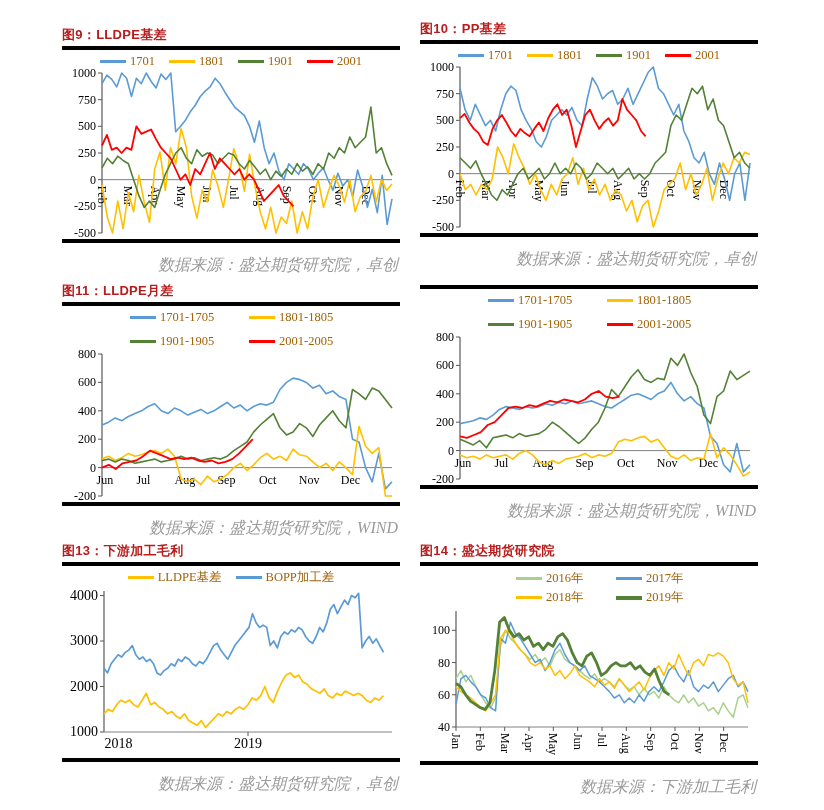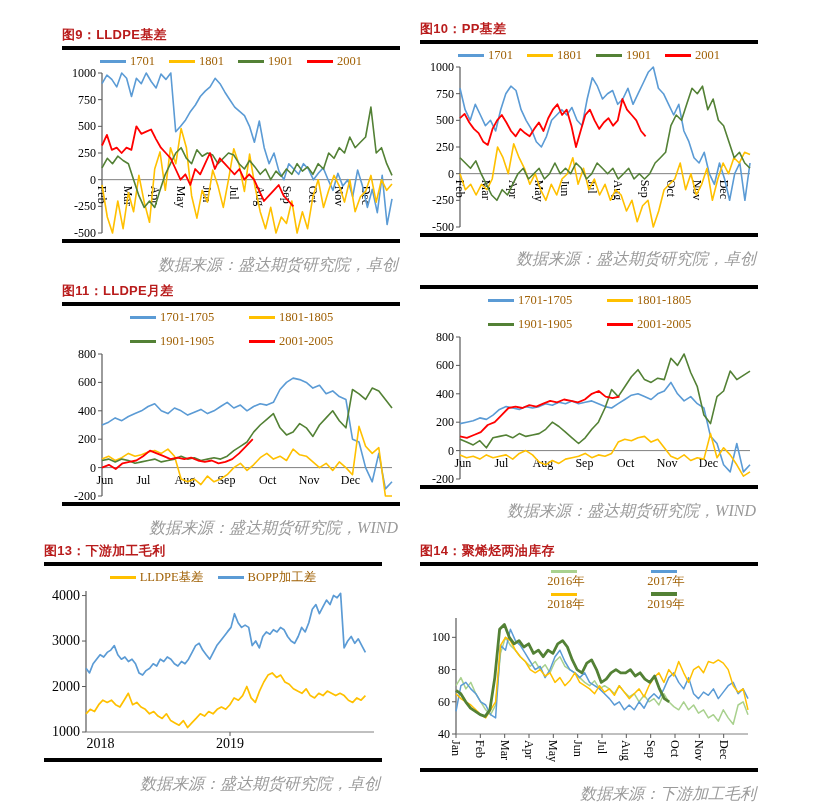--- a/index.html
+++ b/index.html
@@ -17,21 +17,21 @@
   .legend{
     display:flex;flex-wrap:wrap;justify-content:center;align-items:center;
     font-family:"Liberation Serif",serif;font-size:12.5px;color:#a16207;
     margin-top:3px;min-height:16px;
   }
   .leg-item{display:flex;align-items:center;white-space:nowrap;margin:0 7px;}
   .leg-item .swatch{display:inline-block;width:26px;height:3px;margin-right:4px;}
   .legend.grid2{justify-content:flex-start;margin-left:68px;width:240px;gap:7px;}
   .legend.grid2 .leg-item{width:112px;margin:1px 0;}
   .legend.grid2c{justify-content:flex-start;margin-left:96px;width:220px;}
-  .legend.grid2c .leg-item{width:100px;margin:1px 0;flex-direction:column;}
+  .legend.grid2c .leg-item{width:100px;margin:1px 0;}
   svg.chart{display:block;}
   svg.chart text{font-family:"Liberation Serif",serif;font-size:12px;fill:#000;}
   svg.chart text.big{font-size:14px;}
   .caption{
     font-family:"Liberation Serif",serif;font-style:italic;
     font-size:16px;color:#9a9a9a;text-align:right;
     height:15px;line-height:15px;margin-top:14px;padding-right:2px;
   }
 </style>
 </head>
@@ -249,21 +249,21 @@
       <text x="288.53" y="133.6" text-anchor="middle">Dec</text>
       <polyline points="40.0,90.6 46.6,89.2 53.2,87.8 59.8,84.9 66.4,86.4 73.0,82.1 79.5,76.4 86.1,73.6 92.7,75.0 99.3,76.4 105.9,73.6 112.5,75.0 119.1,73.6 125.7,70.7 132.3,72.2 138.9,69.3 145.5,70.7 152.0,67.9 158.6,70.7 165.2,69.3 171.8,67.9 178.4,70.7 185.0,73.6 191.6,75.0 198.2,70.7 204.8,66.5 211.4,62.2 218.0,60.8 224.5,63.6 231.1,66.5 237.7,60.8 244.3,58.0 250.9,49.4 257.5,60.8 264.1,67.9 270.7,63.6 277.3,70.7 283.9,75.0 290.5,103.4 297.0,110.5 303.6,131.8 310.2,138.9 316.8,110.5 323.4,138.9 330.0,131.8" fill="none" stroke="#5B9BD5" stroke-width="1.6" stroke-linejoin="round"></polyline>
       <polyline points="40.0,121.9 46.6,124.7 53.2,123.3 59.8,126.1 66.4,121.9 73.0,124.7 79.5,123.3 86.1,121.9 92.7,126.1 99.3,120.4 105.9,117.6 112.5,121.9 119.1,129.0 125.7,131.8 132.3,127.5 138.9,130.4 145.5,126.1 152.0,124.7 158.6,123.3 165.2,120.4 171.8,124.7 178.4,121.9 185.0,123.3 191.6,120.4 198.2,109.1 204.8,106.2 211.4,107.7 218.0,104.8 224.5,103.4 231.1,109.1 237.7,106.2 244.3,114.8 250.9,123.3 257.5,126.1 264.1,121.9 270.7,127.5 277.3,124.7 283.9,126.1 290.5,100.6 297.0,124.7 303.6,114.8 310.2,121.9 316.8,131.8 323.4,143.2 330.0,138.9" fill="none" stroke="#FFC000" stroke-width="1.6" stroke-linejoin="round"></polyline>
       <polyline points="40.0,106.2 46.6,109.1 53.2,111.9 59.8,107.7 66.4,114.8 73.0,104.8 79.5,103.4 86.1,102.0 92.7,104.8 99.3,100.6 105.9,103.4 112.5,102.0 119.1,100.6 125.7,96.3 132.3,89.2 138.9,93.5 145.5,99.1 152.0,104.8 158.6,110.5 165.2,104.8 171.8,96.3 178.4,89.2 185.0,75.0 191.6,56.5 198.2,63.6 204.8,53.7 211.4,43.8 218.0,36.7 224.5,46.6 231.1,49.4 237.7,45.2 244.3,46.6 250.9,25.3 257.5,32.4 264.1,21.0 270.7,39.5 277.3,53.7 283.9,82.1 290.5,90.6 297.0,63.6 303.6,58.0 310.2,38.1 316.8,46.6 323.4,42.3 330.0,38.1" fill="none" stroke="#538135" stroke-width="1.6" stroke-linejoin="round"></polyline>
       <polyline points="40.0,103.4 46.9,104.8 53.9,102.0 60.8,99.1 67.7,92.0 74.7,89.2 81.6,82.1 88.5,75.0 95.5,73.6 102.4,75.0 109.3,72.2 116.3,73.6 123.2,70.7 130.2,67.9 137.1,69.3 144.0,66.5 151.0,67.9 157.9,69.3 164.8,66.5 171.8,60.8 178.7,58.0 185.6,63.6 192.6,65.1 199.5,63.6" fill="none" stroke="#FF0000" stroke-width="1.8" stroke-linejoin="round"></polyline>
     </svg>
   <div class="rule bottom"></div>
   <div class="caption">数据来源：盛达期货研究院，WIND</div>
 </div>
 
-<div class="panel" id="p13" style="left:44px;top:542px;">
+<div class="panel" id="p13" style="left:62px;top:542px;">
   <div class="p-title">图13：下游加工毛利</div>
   <div class="rule"></div>
   <div class="legend">
       <span class="leg-item">
         <span class="swatch" style="background: rgb(255, 192, 0);"></span>
         <span>LLDPE基差</span>
       </span>
       <span class="leg-item">
         <span class="swatch" style="background: rgb(91, 155, 213);"></span>
         <span>BOPP加工差</span>
@@ -284,21 +284,21 @@
       <text x="56.4" y="162" text-anchor="middle" class="big">2018</text>
       <text x="186" y="162" text-anchor="middle" class="big">2019</text>
       <polyline points="42.0,127.8 46.2,123.3 50.5,125.5 54.7,118.7 58.9,114.2 63.2,116.4 67.4,114.2 71.6,118.7 75.9,121.0 80.1,114.2 84.3,107.3 88.6,118.7 92.8,116.4 97.0,121.0 101.3,123.3 105.5,127.8 109.7,125.5 114.0,130.1 118.2,132.4 122.4,127.8 126.7,134.6 130.9,136.9 135.1,139.2 139.4,134.6 143.6,141.5 147.8,136.9 152.1,132.4 156.3,127.8 160.5,130.1 164.7,125.5 169.0,127.8 173.2,123.3 177.4,121.0 181.7,123.3 185.9,118.7 190.1,111.9 194.4,114.2 198.6,109.6 202.8,100.5 207.1,111.9 211.3,116.4 215.5,105.1 219.8,96.0 224.0,89.1 228.2,86.9 232.5,91.4 236.7,89.1 240.9,96.0 245.2,98.2 249.4,102.8 253.6,105.1 257.9,107.3 262.1,102.8 266.3,109.6 270.6,111.9 274.8,107.3 279.0,109.6 283.3,105.1 287.5,107.3 291.7,109.6 296.0,107.3 300.2,109.6 304.4,114.2 308.7,116.4 312.9,111.9 317.1,114.2 321.4,109.6" fill="none" stroke="#FFC000" stroke-width="1.7" stroke-linejoin="round"></polyline>
       <polyline points="42.0,82.3 45.5,86.9 49.1,77.8 52.6,73.2 56.1,68.7 59.7,71.0 63.2,66.4 66.8,64.1 70.3,59.6 73.8,68.7 77.4,73.2 80.9,71.0 84.4,75.5 88.0,73.2 91.5,77.8 95.0,86.9 98.6,89.1 102.1,84.6 105.7,82.3 109.2,77.8 112.7,80.0 116.3,73.2 119.8,75.5 123.3,71.0 126.9,73.2 130.4,77.8 133.9,80.0 137.5,75.5 141.0,77.8 144.5,73.2 148.1,66.4 151.6,59.6 155.2,57.3 158.7,64.1 162.2,68.7 165.8,73.2 169.3,66.4 172.8,59.6 176.4,55.0 179.9,50.5 183.4,45.9 187.0,41.4 190.5,27.7 194.1,36.8 197.6,41.4 201.1,39.1 204.7,41.4 208.2,59.6 211.7,55.0 215.3,61.9 218.8,50.5 222.3,45.9 225.9,48.2 229.4,43.7 233.0,45.9 236.5,41.4 240.0,43.7 243.6,50.5 247.1,55.0 250.6,57.3 254.2,50.5 257.7,41.4 261.2,45.9 264.8,36.8 268.3,23.2 271.9,18.6 275.4,27.7 278.9,20.9 282.5,14.1 286.0,18.6 289.5,9.5 293.1,11.8 296.6,7.3 300.1,61.9 303.7,55.0 307.2,50.5 310.8,57.3 314.3,52.8 317.8,59.6 321.4,66.4" fill="none" stroke="#5B9BD5" stroke-width="1.7" stroke-linejoin="round"></polyline>
     </svg>
   <div class="rule bottom"></div>
   <div class="caption">数据来源：盛达期货研究院，卓创</div>
 </div>
 
 <div class="panel" id="p14" style="left:420px;top:542px;">
-  <div class="p-title">图14：聚烯烃两油库存</div>
+  <div class="p-title">图14：盛达期货研究院</div>
   <div class="rule"></div>
   <div class="legend grid2c">
       <span class="leg-item">
         <span class="swatch" style="background: rgb(169, 209, 142);"></span>
         <span>2016年</span>
       </span>
       <span class="leg-item">
         <span class="swatch" style="background: rgb(91, 155, 213);"></span>
         <span>2017年</span>
       </span>

